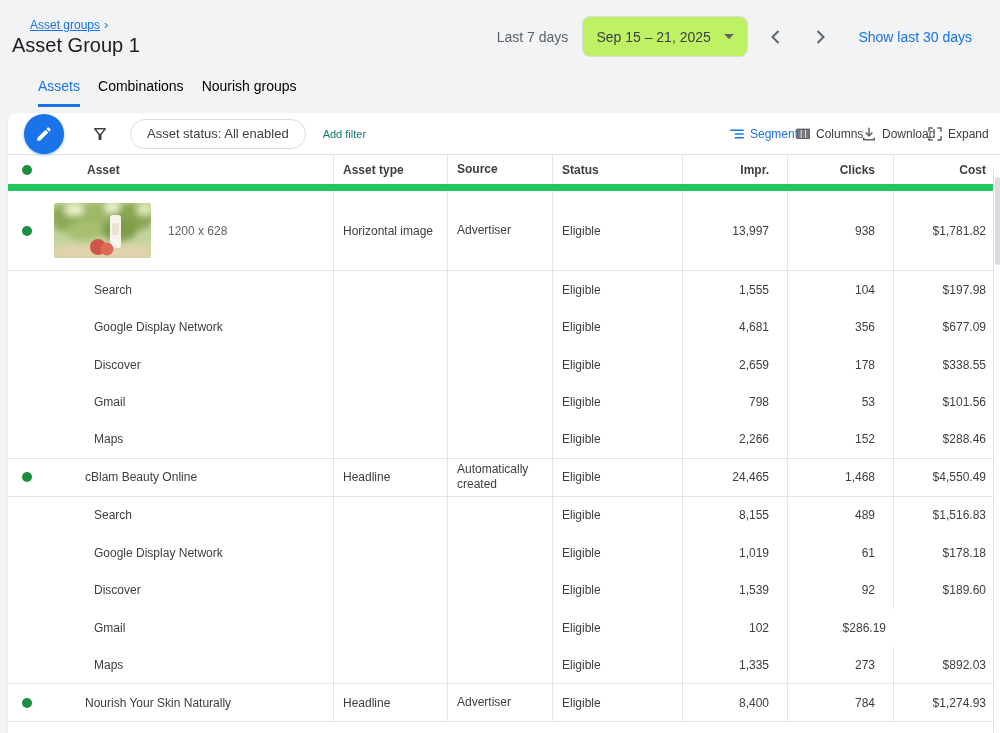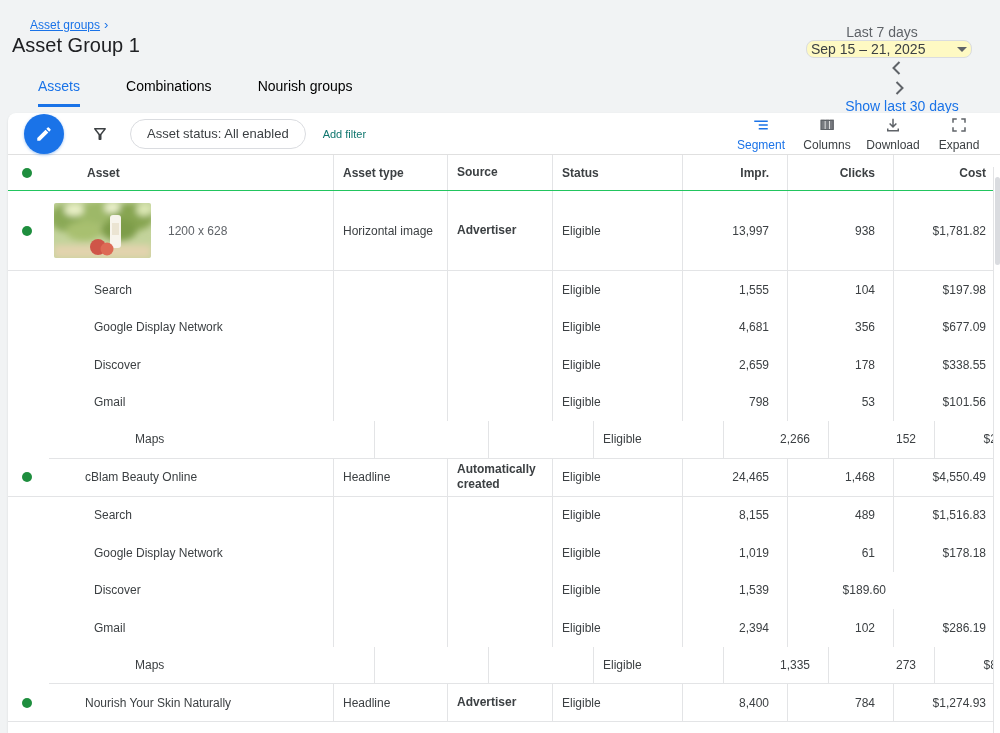--- a/index.html
+++ b/index.html
@@ -9,35 +9,35 @@
     font-family:"Liberation Sans", sans-serif;
     color:#3c4043;
     position:relative;
   }
   
   .breadcrumb { position:absolute; top:17px; left:30px; font-size:12px; }
   .breadcrumb a { color:#1a73e8; text-decoration:underline; cursor:pointer; }
   .breadcrumb .bc-chev { color:#1a73e8; text-decoration:none; margin-left:4px; font-size:13px; }
   .page-title { position:absolute; top:34px; left:12px; font-size:20px; color:#202124; font-weight:400; }
 
-  .date-cluster { position:absolute; top:24px; right:28px; height:41px; display:flex; align-items:center;flex-direction:column; }
+  .date-cluster { position:absolute; top:16px; right:28px; height:41px; display:flex; align-items:center; }
   .date-preset { font-size:14px; color:#5f6368; margin-right:14px; }
   .date-box {
-    width:166px; height:41px; background:#fef9c3; border:1px solid #dadce0; border-radius:8px;
-    display:flex; align-items:center; justify-content:space-between; padding:0 4px; cursor:pointer;
+    width:166px; height:41px; background:#bef264; border:1px solid #dadce0; border-radius:8px;
+    display:flex; align-items:center; justify-content:space-between; padding:0 13px; cursor:pointer;
   }
   .date-box .date-text { font-size:14px; color:#3c4043; font-weight:500; white-space:nowrap; }
   .caret { width:0; height:0; border-left:5px solid transparent; border-right:5px solid transparent; border-top:5px solid #5f6368; margin-left:10px; }
   .chev-btn { width:24px; height:24px; display:flex; align-items:center; justify-content:center; cursor:pointer; color:#5f6368; }
   .chev-btn.first { margin-left:16px; }
   .chev-btn + .chev-btn { margin-left:20px; }
   .show-link { font-size:14px; color:#1a73e8; font-weight:500; margin-left:26px; cursor:pointer; white-space:nowrap; }
 
   
-  .tab-bar { position:absolute; top:78px; left:38px; display:flex; gap:46px; }
+  .tab-bar { position:absolute; top:78px; left:38px; display:flex; gap:18px; }
   .tab { font-size:14px; font-weight:500; color:#000000; padding-bottom:10px; cursor:pointer; border-bottom:3px solid transparent; border-radius:3px 3px 0 0; }
   .tab.active { color:#1a73e8; border-bottom-color:#1a73e8; }
 
   
   .card {
     position:absolute; top:113px; left:8px; right:0; bottom:0;
     background:#fff; border-radius:8px 0 0 0;
     box-shadow:0 1px 2px rgba(60,64,67,.15);
   }
 
@@ -45,45 +45,45 @@
   .toolbar { height:42px; display:flex; align-items:center; border-bottom:1px solid #e0e0e0; }
   .fab { width:40px; height:40px; border-radius:50%; background:#1a73e8; margin-left:16px;
          display:flex; align-items:center; justify-content:center; cursor:pointer; flex:none;
          box-shadow:0 1px 3px rgba(26,115,232,.4); }
   .funnel { margin-left:27px; display:flex; align-items:center; cursor:pointer; color:#3c4043; }
   .chip { margin-left:21px; height:30px; border:1px solid #dadce0; border-radius:16px;
           display:flex; align-items:center; padding:0 16px; font-size:13px; color:#3c4043; cursor:pointer; white-space:nowrap; }
   .add-filter { margin-left:17px; font-size:11px; color:#0f766e; cursor:pointer; }
 
   .table-actions { margin-left:auto; display:flex; padding-right:8px; }
-  .action { width:66px; display:flex; flex-direction:column; align-items:center; gap:4px; cursor:pointer; }
+  .action { width:66px; display:flex; flex-direction:row; align-items:center; gap:4px; cursor:pointer; }
   .aicon { height:18px; display:flex; align-items:center; justify-content:center; color:#5f6368; }
   .alabel { font-size:12px; color:#3c4043; }
   .action.active .aicon, .action.active .alabel { color:#1a73e8; }
 
   
   .tbl { position:relative; }
   .trow, .thead {
     display:grid;
     grid-template-columns:325px 114px 105px 130px 105px 106px 100px;
   }
   .cell { display:flex; align-items:center; padding:0 9px; font-size:12px; color:#3c4043; overflow:hidden; }
   .cell.r { justify-content:flex-end; }
   .col1,.col2,.col3,.col4,.col5,.col6 { border-left:1px solid #e3e4e6; }
   .col4,.col5 { padding-right:18px; }
   .col6 { padding-right:7px; }
-  .col2 { line-height:15px;font-weight:bold; }
-
-  .thead { height:36px; border-bottom:1px solid #22c55e;text-align:center; }
+  .col2 { line-height:15px; }
+
+  .thead { height:36px; border-bottom:7px solid #22c55e;text-align:center; }
   .thead .cell { font-weight:700; color:#3c4043; cursor:pointer; }
 
   .row-image { height:80px; border-bottom:1px solid #e3e4e6; }
   .row-parent { height:38px; border-bottom:1px solid #e3e4e6; }
   .row-segment { height:37.5px; }
-  .row-segment.group-end { border-bottom:1px solid #e3e4e6;margin-left:41px; }
+  .row-segment.group-end { border-bottom:1px solid #e3e4e6; }
 
   .asset { position:relative; padding:0; }
   .dot { position:absolute; left:14px; top:50%; margin-top:-5px; width:10px; height:10px; border-radius:50%; background:#1e8e3e; }
   .hlabel { margin-left:79px; }
   .plabel { margin-left:77px; }
   .slabel { margin-left:86px; }
   .thumb { margin-left:46px; display:flex; flex:none; border-radius:2px; overflow:hidden; }
   .dim { margin-left:17px; color:#5f6368; }
 
   .vscroll { position:absolute; top:54px; right:0; bottom:0; width:7px; border-left:1px solid #e3e4e6; background:#fff; }
@@ -314,30 +314,30 @@
           <div class="cell col6 r">$178.18</div>
         </div>
         <div class="trow row-segment">
           <div class="cell col0 asset">
             <span class="slabel">Discover</span>
           </div>
           <div class="cell col1"></div>
           <div class="cell col2"></div>
           <div class="cell col3">Eligible</div>
           <div class="cell col4 r">1,539</div>
+          <div class="cell col5 r">92</div>
           <div class="cell col6 r">$189.60</div>
         </div>
         <div class="trow row-segment">
           <div class="cell col0 asset">
             <span class="slabel">Gmail</span>
           </div>
           <div class="cell col1"></div>
           <div class="cell col2"></div>
           <div class="cell col3">Eligible</div>
-          <div class="cell col4 r">2,394</div>
           <div class="cell col5 r">102</div>
           <div class="cell col6 r">$286.19</div>
         </div>
         <div class="trow row-segment group-end">
           <div class="cell col0 asset">
             <span class="slabel">Maps</span>
           </div>
           <div class="cell col1"></div>
           <div class="cell col2"></div>
           <div class="cell col3">Eligible</div>

